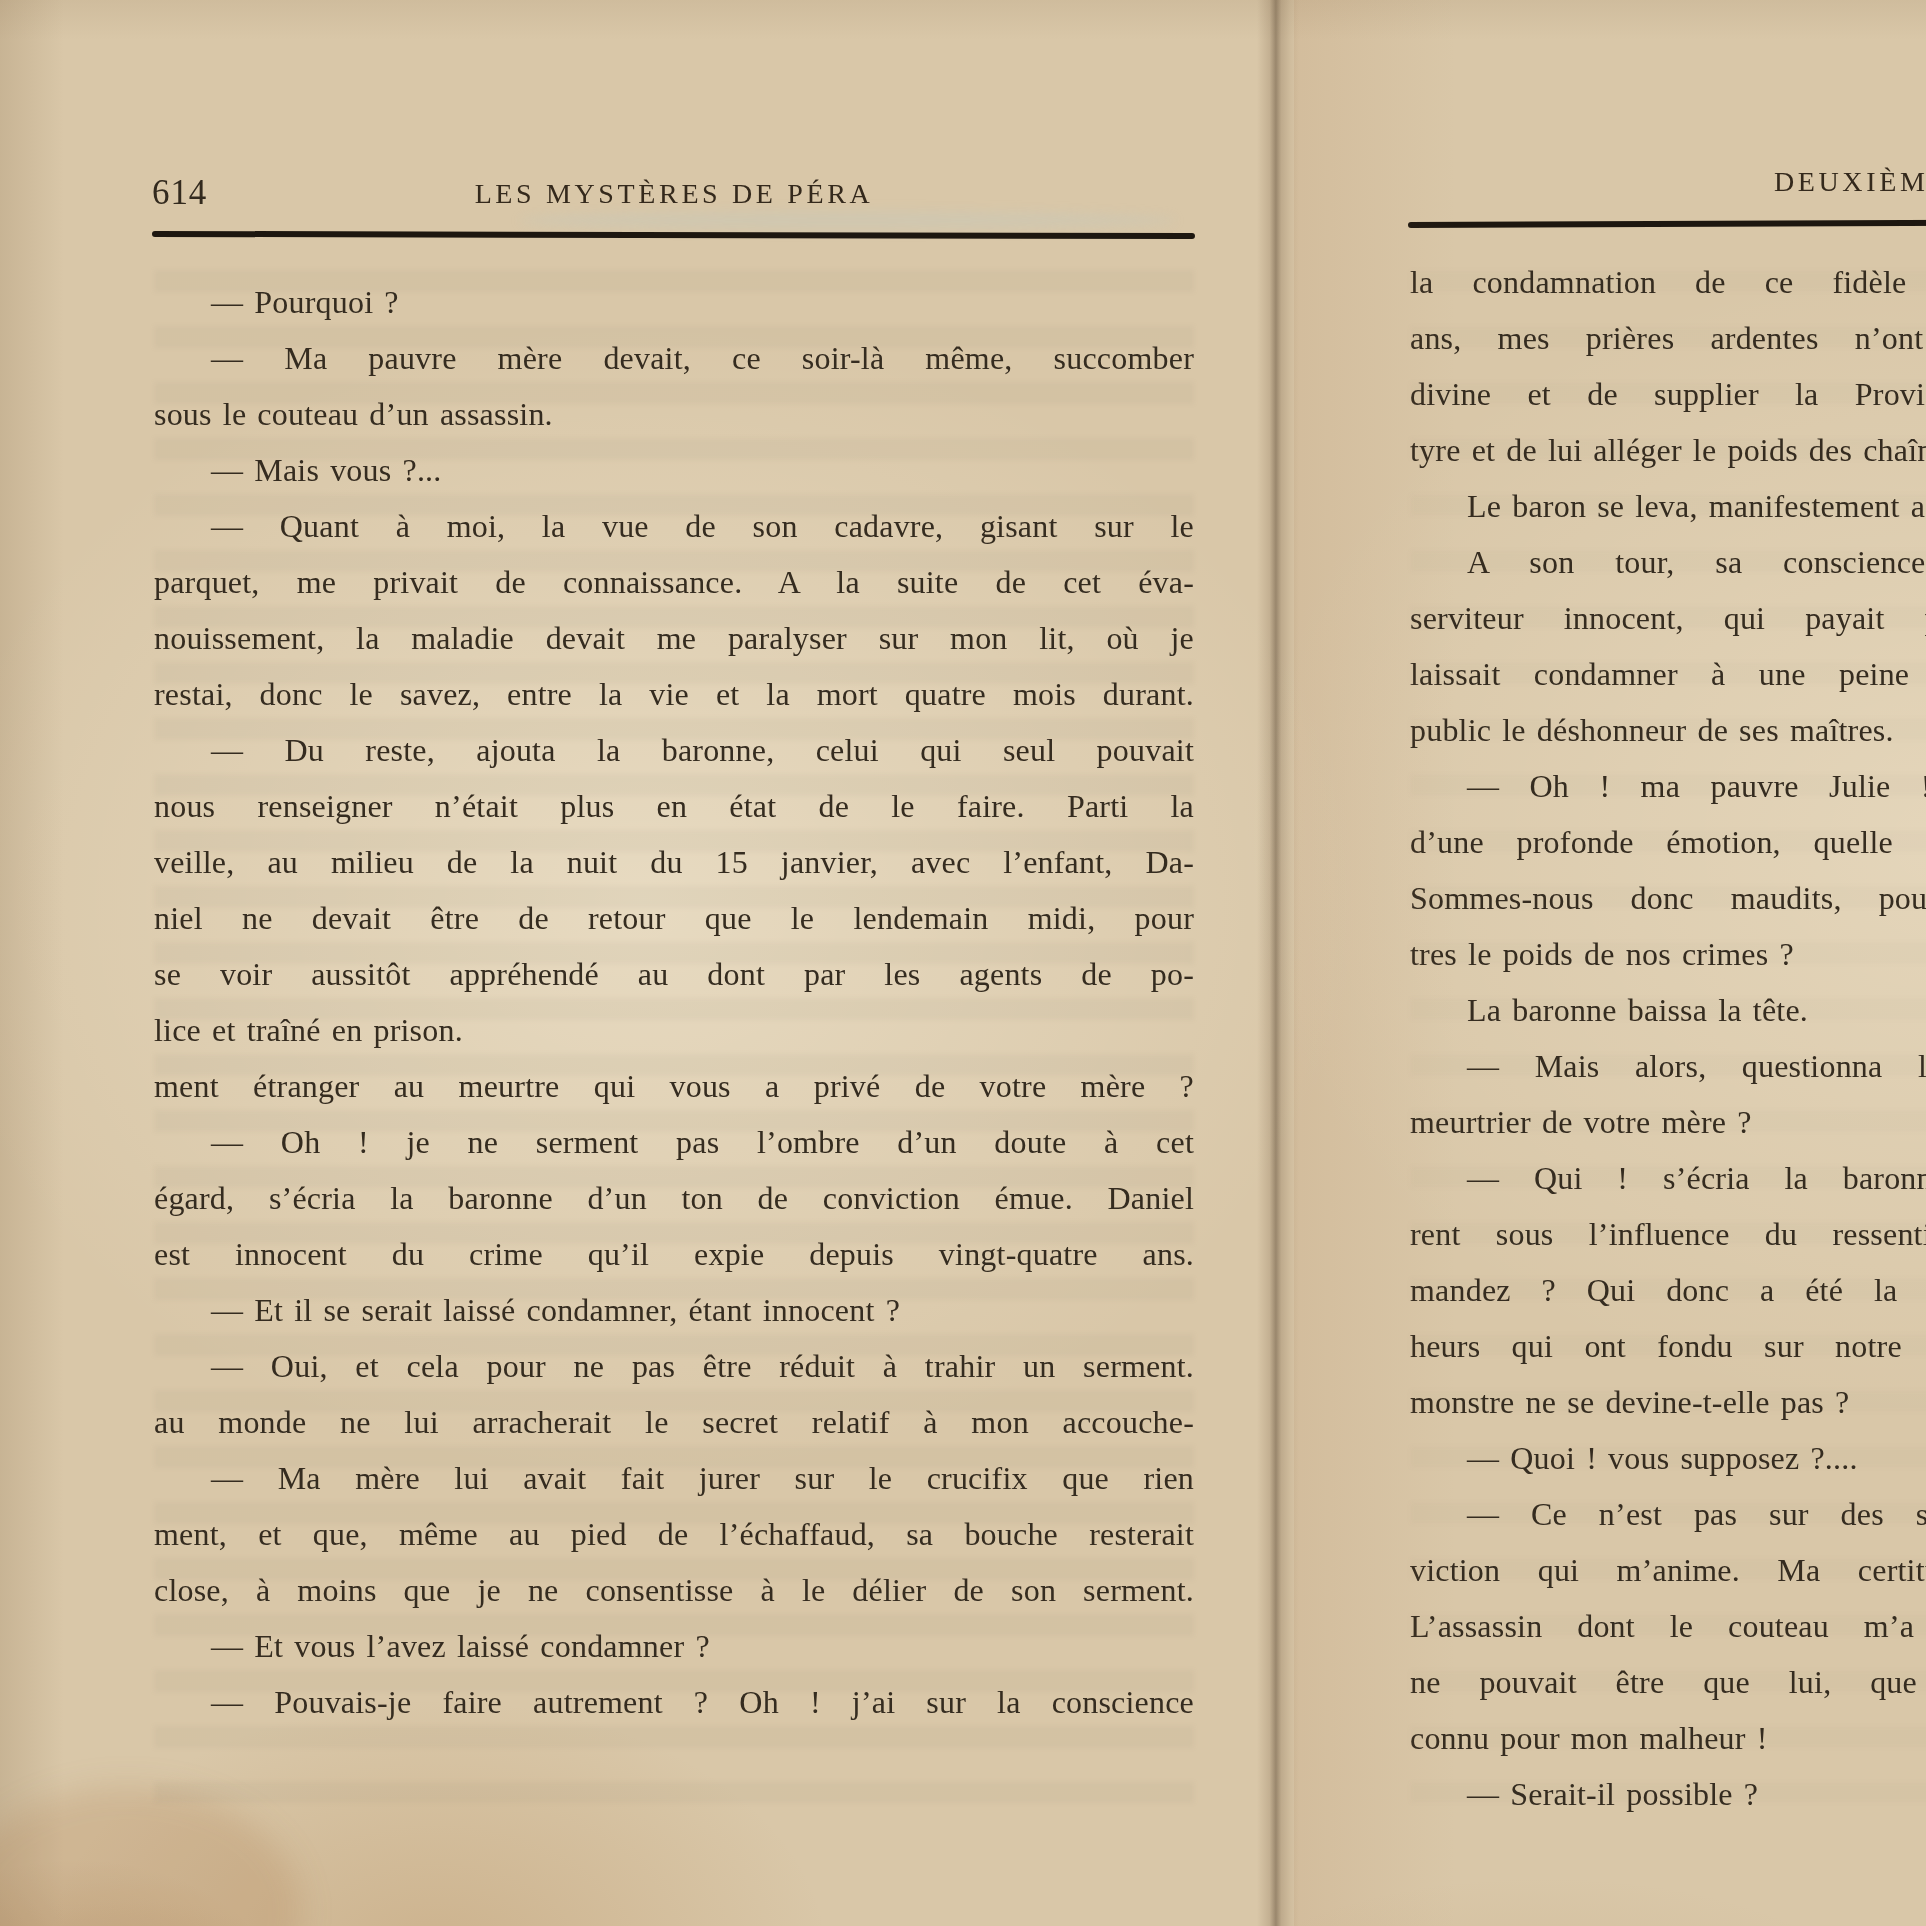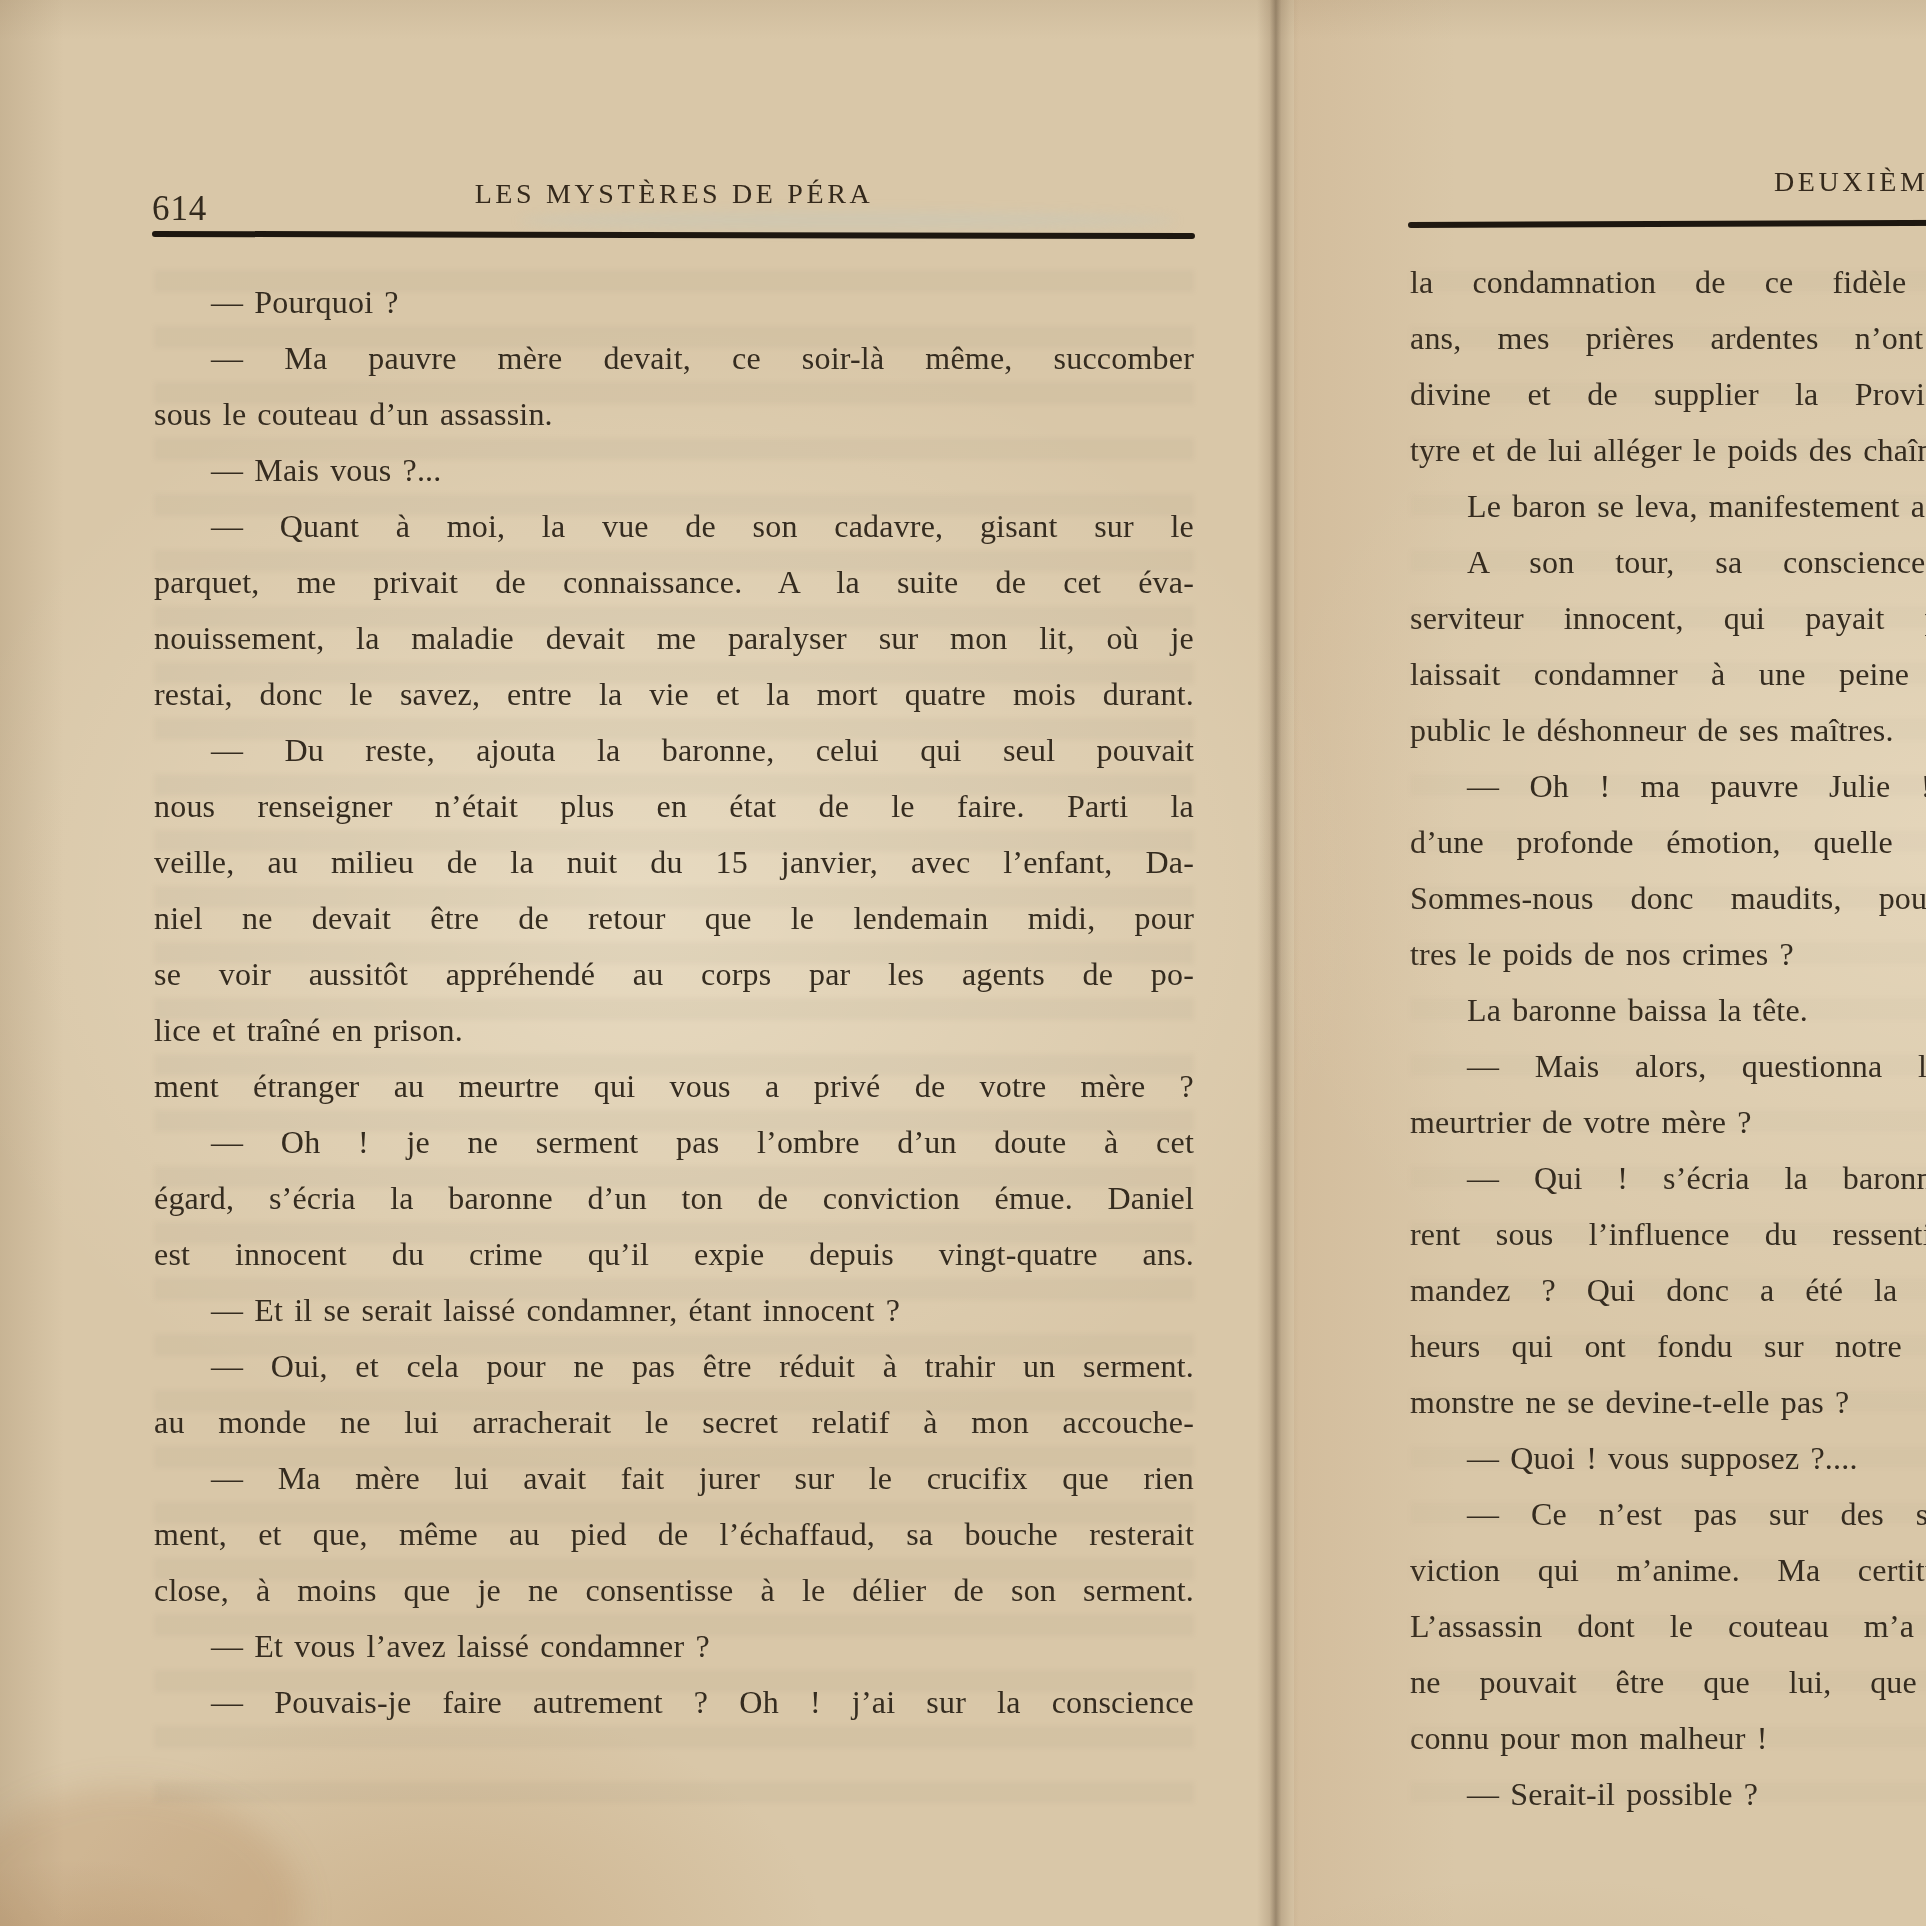--- a/index.html
+++ b/index.html
@@ -22,21 +22,21 @@
       linear-gradient(to right, rgba(120,92,58,.18) 0%, rgba(120,92,58,0) 2.5%),
       linear-gradient(to left,  rgba(120,92,58,.16) 0%, rgba(120,92,58,0) 2.5%),
       linear-gradient(to bottom, rgba(120,92,58,.10) 0%, rgba(120,92,58,0) 2%),
       linear-gradient(to top,    rgba(120,92,58,.12) 0%, rgba(120,92,58,0) 2%);
   }
   .page { position:absolute; top:0; width:1040px; height:2001px; }
   #left-page  { left:154px;  }
   #right-page { left:1410px; }
 
   .pagenum {
-    position:absolute; font-size:35px; color:#332a1e; letter-spacing:0.8px;margin-top:16px;
+    position:absolute; font-size:35px; color:#332a1e; letter-spacing:0.8px;
   }
   #left-pagenum  { left:-1.9px;  top:173px; }
 
   .running-title {
     position:absolute; left:0; width:100%; text-align:center;
     font-size:28px; letter-spacing:.13em; color:#34291c;
   }
   #left-title  { top:178px; }
   #right-title { top:166px; }
 
@@ -105,21 +105,21 @@
         <div class="line">sous le couteau d’un assassin.</div>
         <div class="line indent">— Mais vous ?...</div>
         <div class="line indent just">— Quant à moi, la vue de son cadavre, gisant sur le</div>
         <div class="line just">parquet, me privait de connaissance. A la suite de cet éva-</div>
         <div class="line just">nouissement, la maladie devait me paralyser sur mon lit, où je</div>
         <div class="line just">restai, donc le savez, entre la vie et la mort quatre mois durant.</div>
         <div class="line indent just">— Du reste, ajouta la baronne, celui qui seul pouvait</div>
         <div class="line just">nous renseigner n’était plus en état de le faire. Parti la</div>
         <div class="line just">veille, au milieu de la nuit du 15 janvier, avec l’enfant, Da-</div>
         <div class="line just">niel ne devait être de retour que le lendemain midi, pour</div>
-        <div class="line just">se voir aussitôt appréhendé au corps par les agents de po-</div>
+        <div class="line just">se voir aussitôt appréhendé au dont par les agents de po-</div>
         <div class="line">lice et traîné en prison.</div>
         <div class="line just">ment étranger au meurtre qui vous a privé de votre mère ?</div>
         <div class="line indent just">— Oh ! je ne serment pas l’ombre d’un doute à cet</div>
         <div class="line just">égard, s’écria la baronne d’un ton de conviction émue. Daniel</div>
         <div class="line just">est innocent du crime qu’il expie depuis vingt-quatre ans.</div>
         <div class="line indent">— Et il se serait laissé condamner, étant innocent ?</div>
         <div class="line indent just">— Oui, et cela pour ne pas être réduit à trahir un serment.</div>
         <div class="line just">au monde ne lui arracherait le secret relatif à mon accouche-</div>
         <div class="line indent just">— Ma mère lui avait fait jurer sur le crucifix que rien</div>
         <div class="line just">ment, et que, même au pied de l’échaffaud, sa bouche resterait</div>

